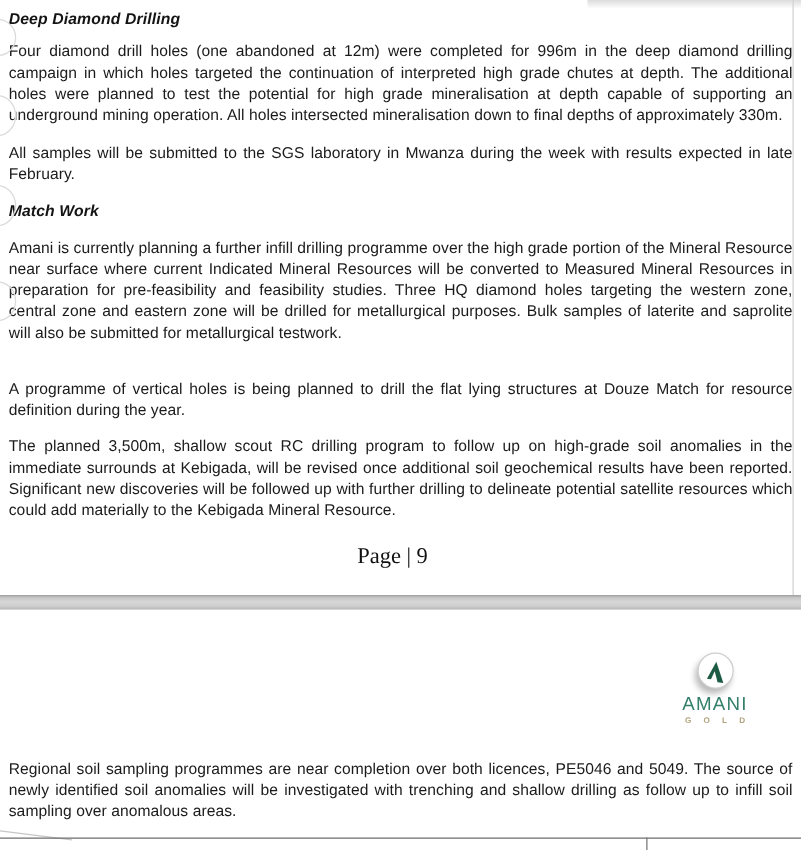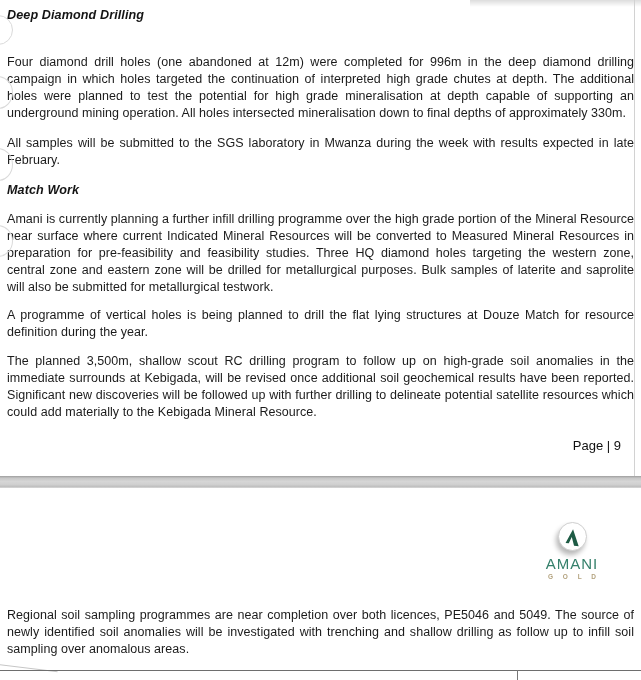--- a/index.html
+++ b/index.html
@@ -70,32 +70,32 @@
   .h-first { margin-top: 2px; }
   .h-future { margin-top: 14px; }
 
   .doc-para {
     font-size: 12.5px;
     line-height: 17px;
     color: #1b1b1b;
     text-align: justify;
     letter-spacing: 0.05px;
   }
-  .p1 { margin-top: 32px; }
+  .p1 { margin-top: 11px; }
   .p2 { margin-top: 13px; }
   .p3 { margin-top: 14px; }
-  .p4 { margin-top: 11px; }
+  .p4 { margin-top: 28px; }
   .p5 { margin-top: 12px; }
 
   .page-number {
     margin-top: 17px;
-    text-align: right;
+    text-align: center;
     padding-right: 13px;
-    font-family: Liberation Sans, sans-serif;
-    font-size: 13px;
+    font-family: Liberation Serif, serif;
+    font-size: 18px;
     color: #111111;
   }
 
   
   .separator {
     position: absolute;
     top: 476px; left: 0;
     width: 641px; height: 12px;
     background: linear-gradient(to bottom,
       #9e9e9e 0%, #c7c7c7 18%, #d6d6d6 45%,

